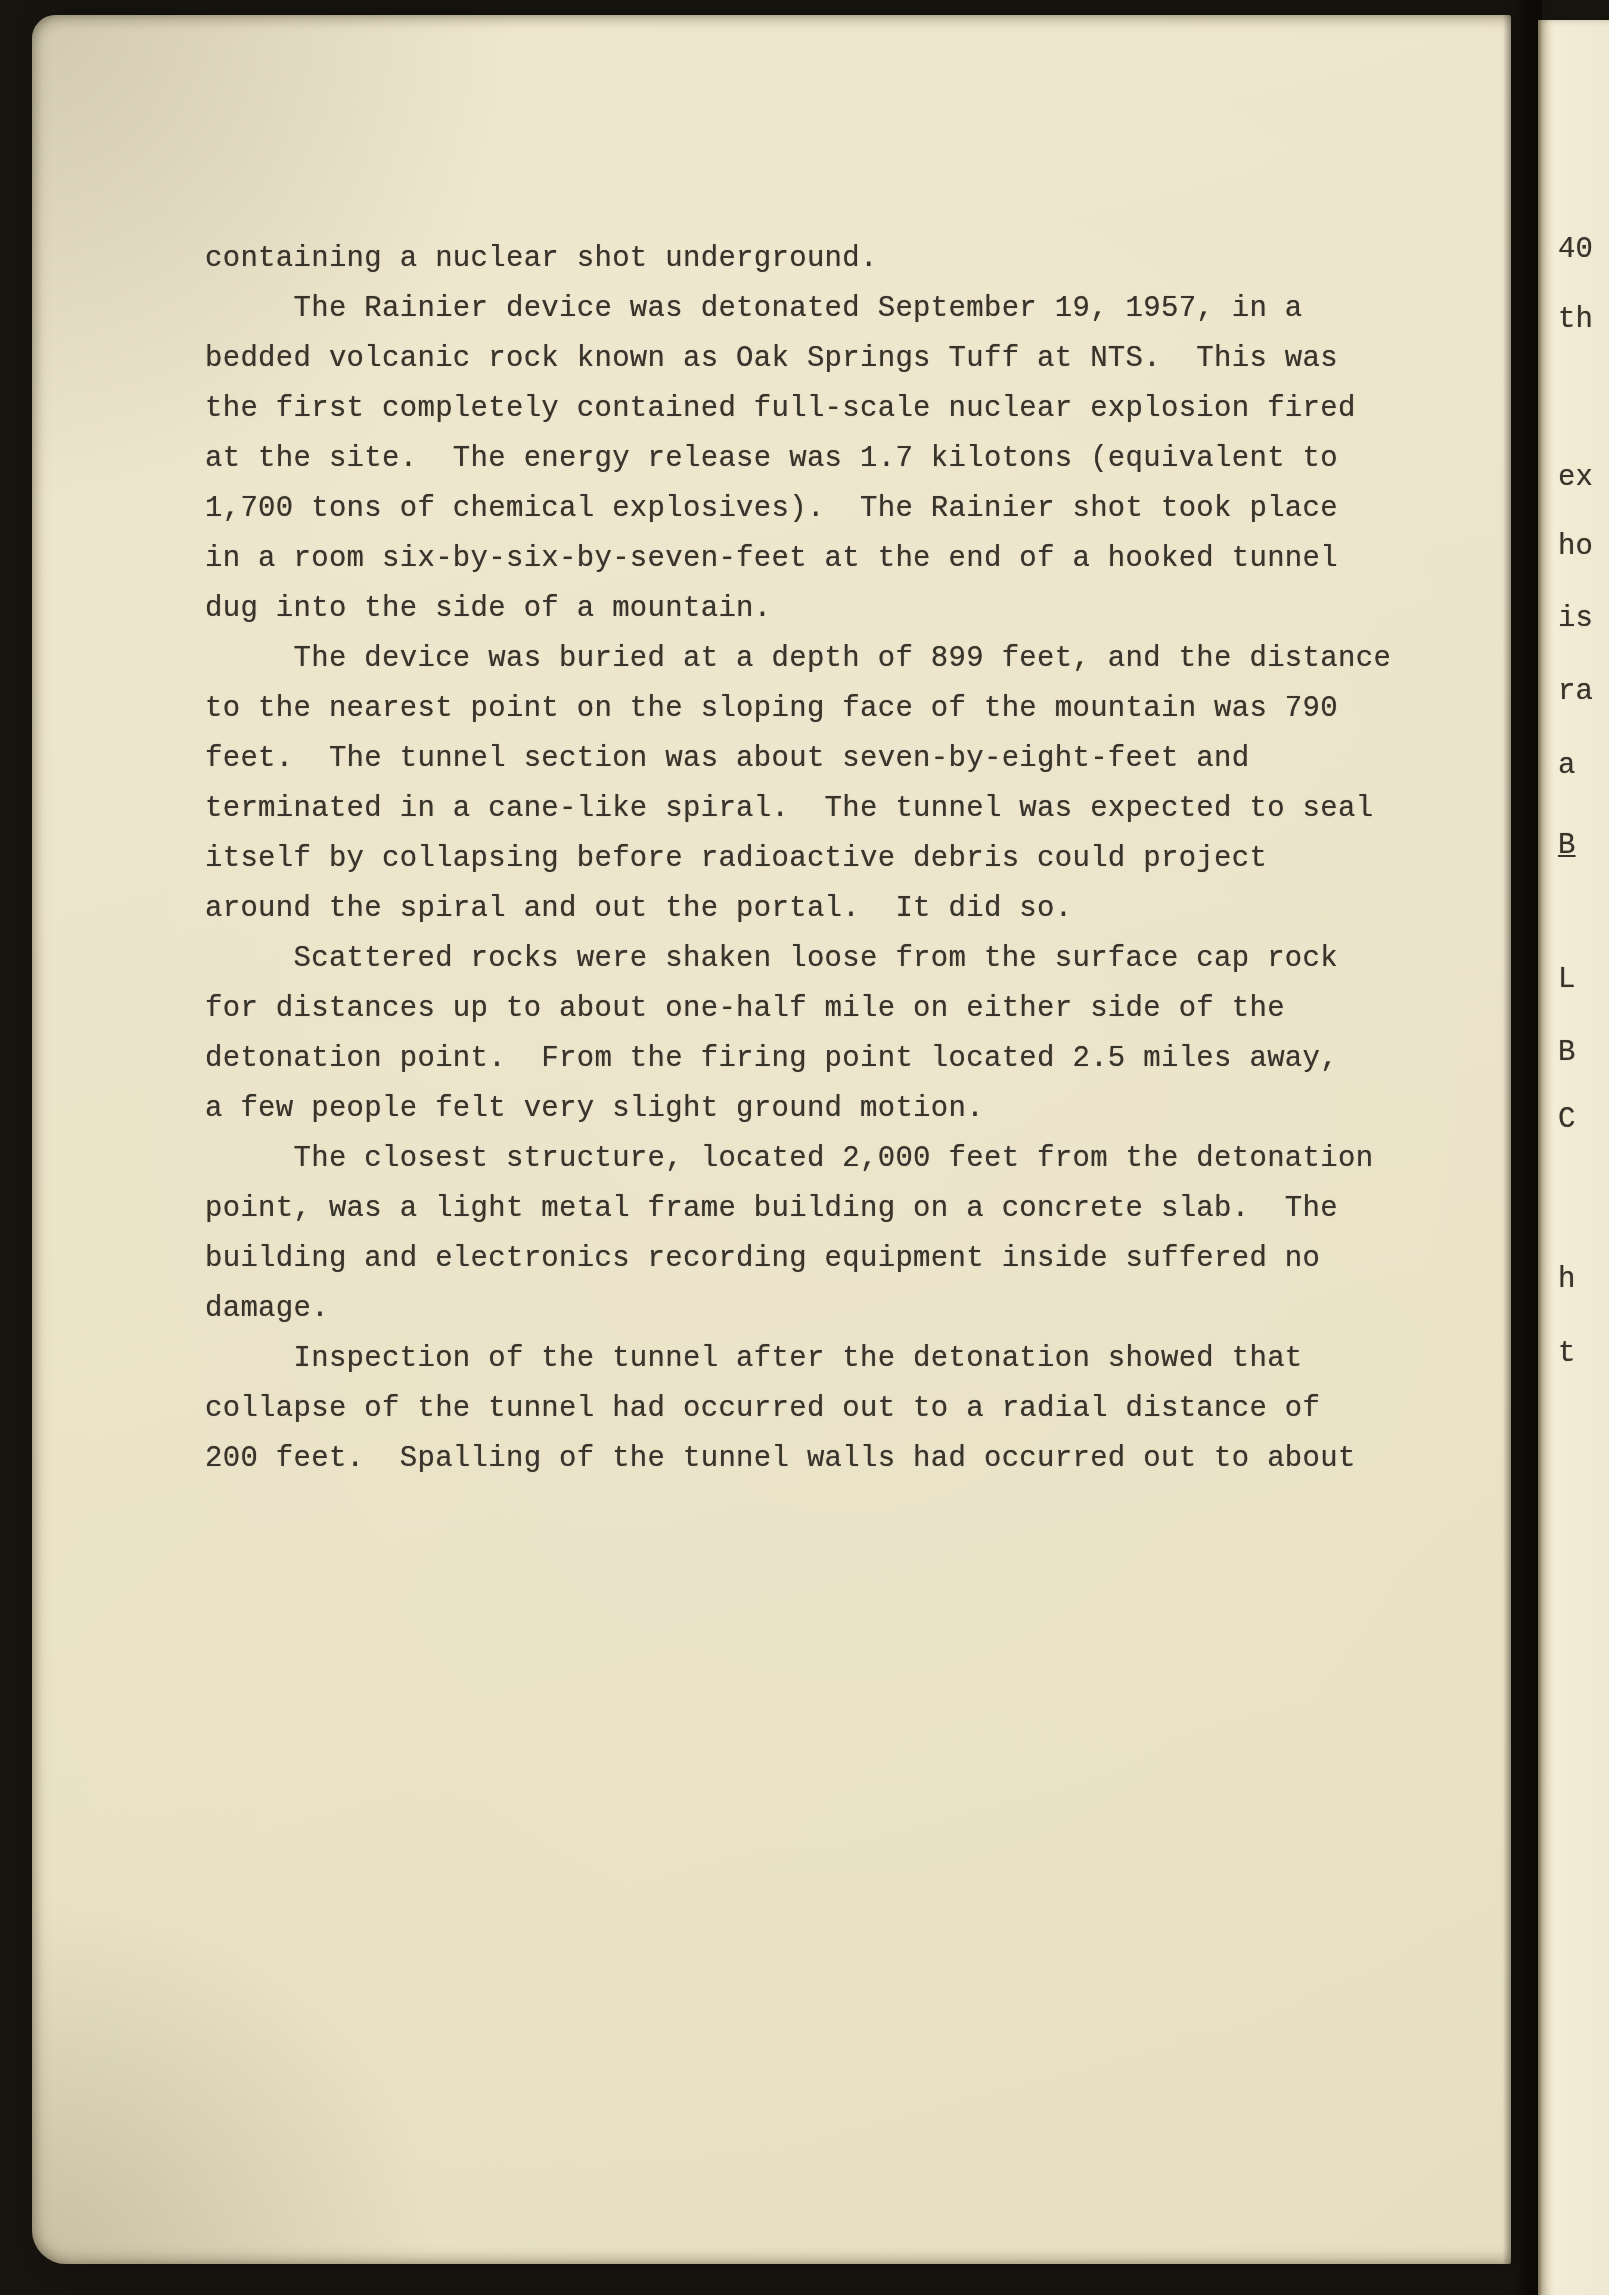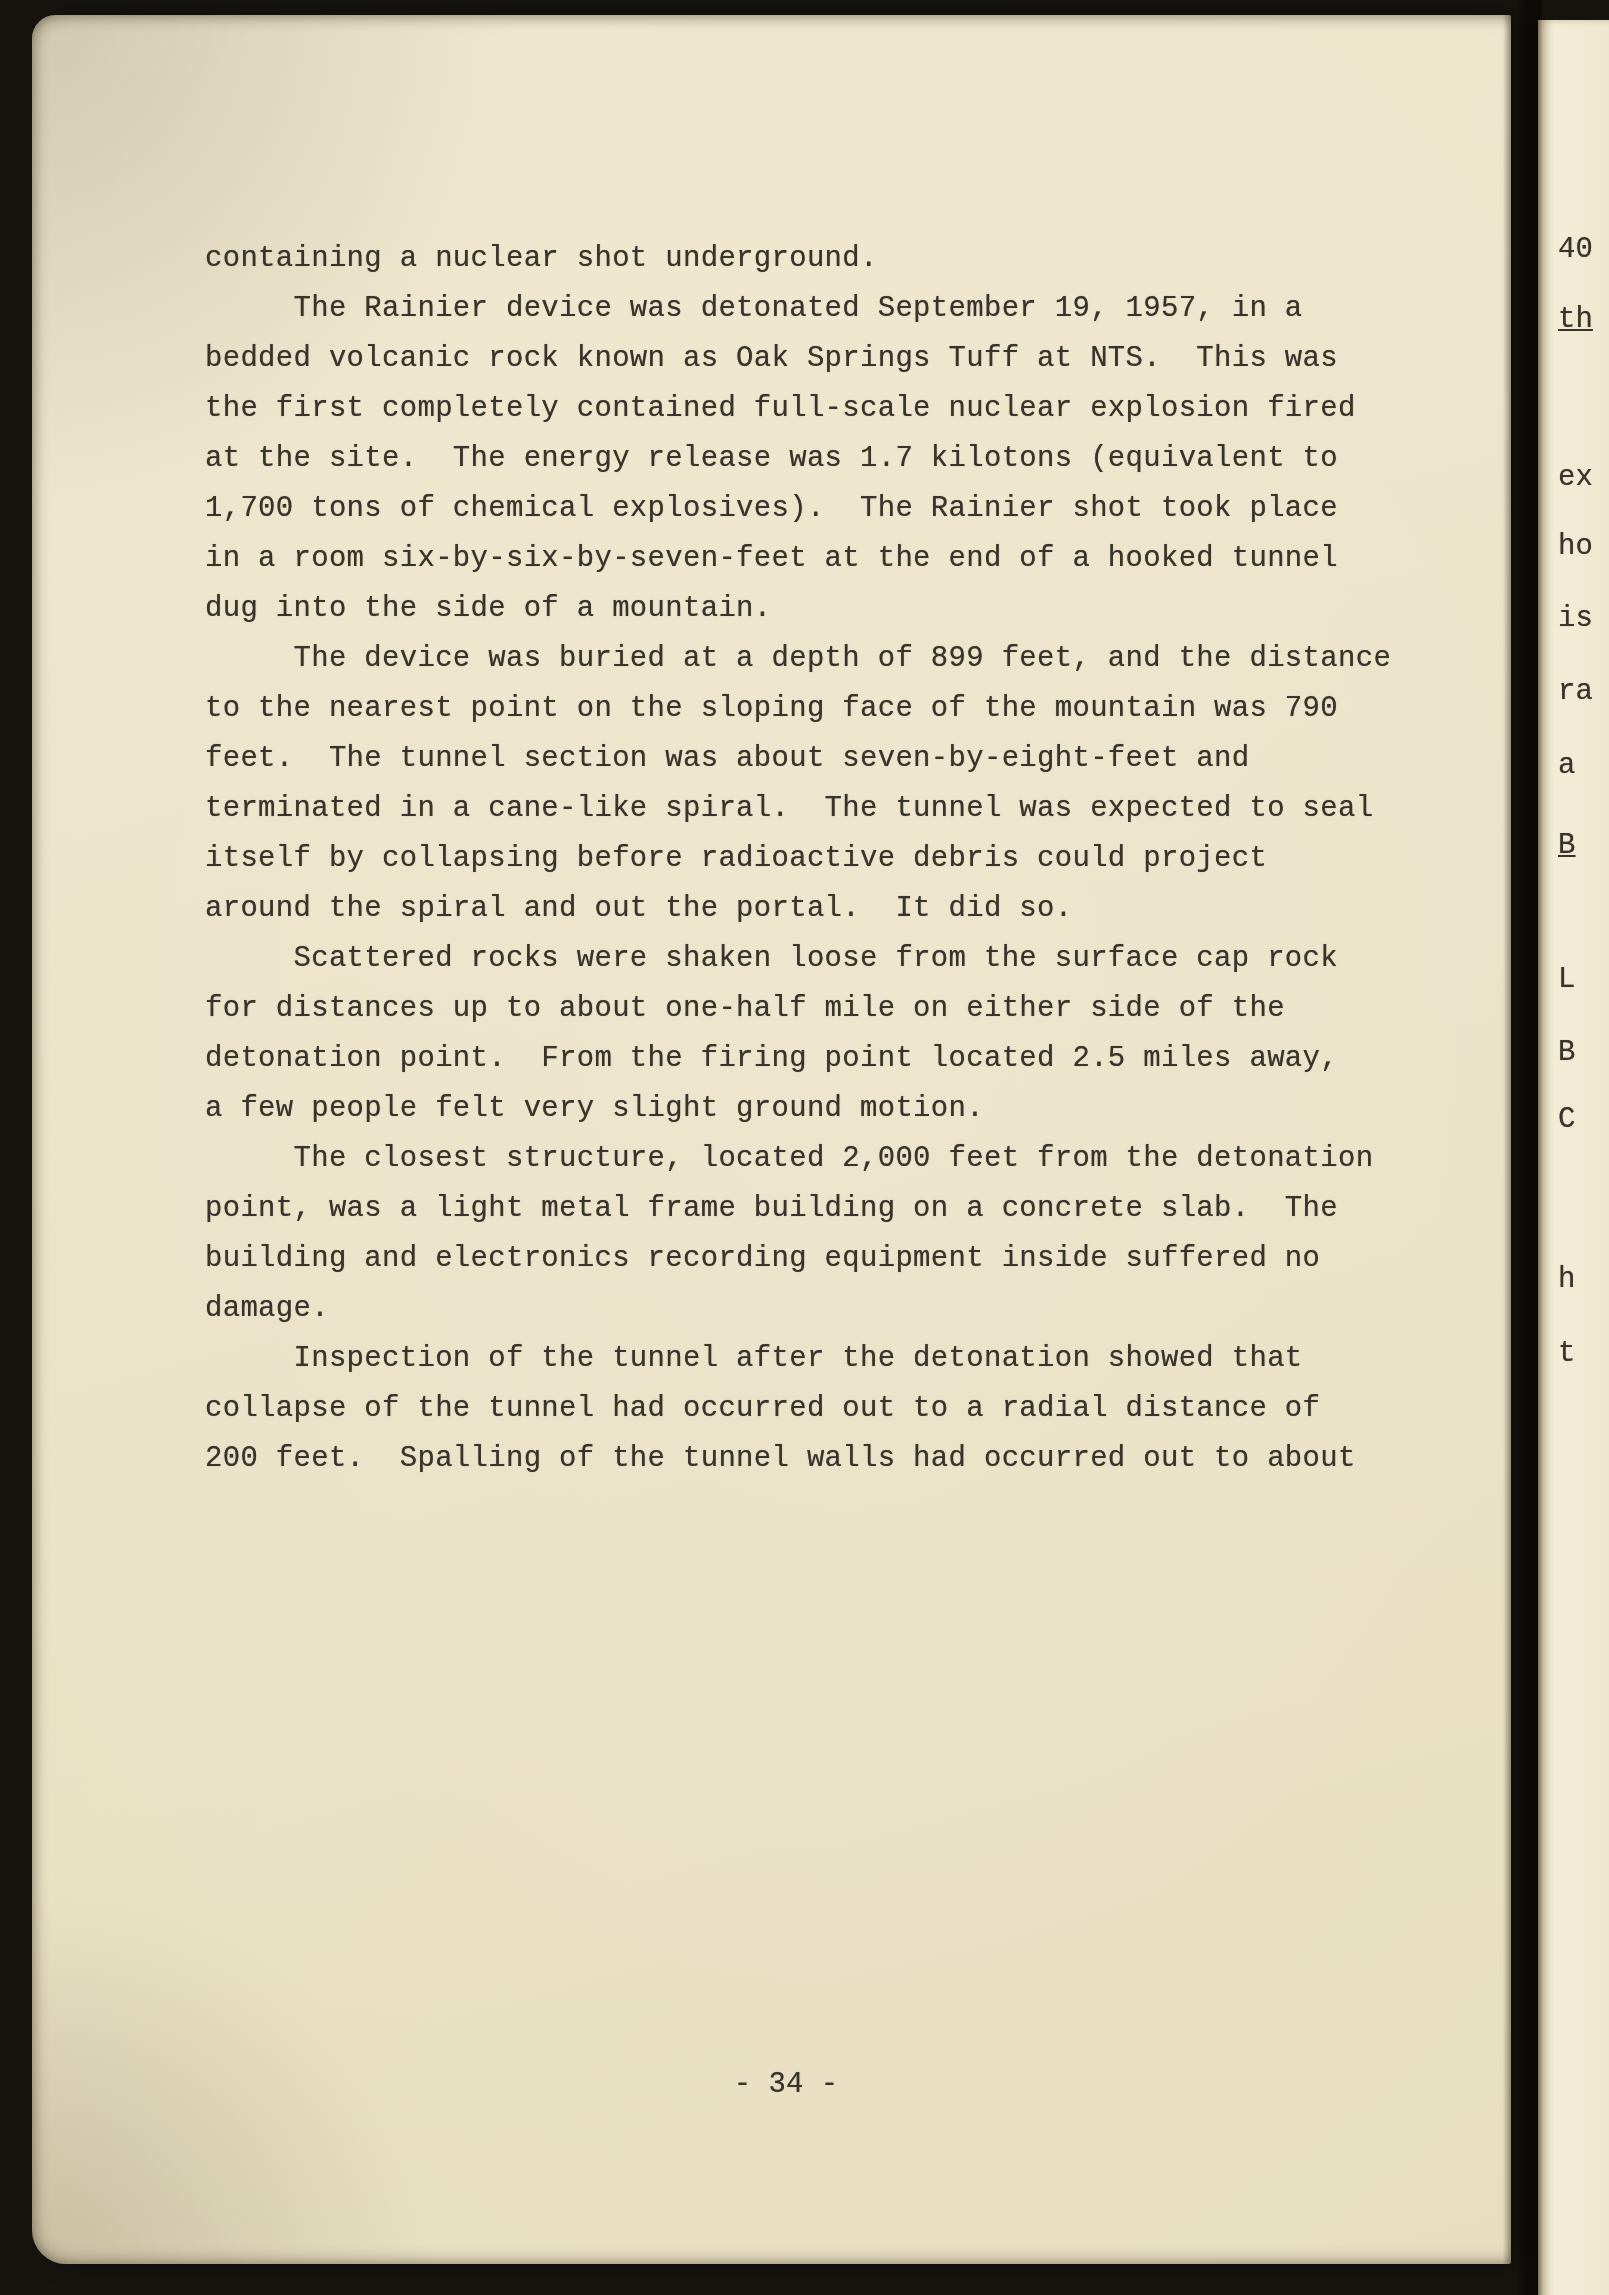--- a/index.html
+++ b/index.html
@@ -124,28 +124,27 @@
 for distances up to about one-half mile on either side of the
 detonation point.  From the firing point located 2.5 miles away,
 a few people felt very slight ground motion.
      The closest structure, located 2,000 feet from the detonation
 point, was a light metal frame building on a concrete slab.  The
 building and electronics recording equipment inside suffered no
 damage.
      Inspection of the tunnel after the detonation showed that
 collapse of the tunnel had occurred out to a radial distance of
 200 feet.  Spalling of the tunnel walls had occurred out to about</div>
-  <div class="page-number">- 34 -</div>
 </div>
 
 <div class="gutter"></div>
 
 <div class="page-right">
   <span class="fragment" style="top: 213px;">40</span>
-  <span class="fragment" style="top: 283px; text-decoration: underline;">th</span>
+  <span class="fragment" style="top: 283px;">th</span>
   <span class="fragment" style="top: 441px;">ex</span>
   <span class="fragment" style="top: 510px;">ho</span>
   <span class="fragment" style="top: 582px;">is</span>
   <span class="fragment" style="top: 655px;">ra</span>
   <span class="fragment" style="top: 729px;">a</span>
   <span class="fragment u" style="top: 809px;">B</span>
   <span class="fragment" style="top: 943px;">L</span>
   <span class="fragment" style="top: 1016px;">B</span>
   <span class="fragment" style="top: 1083px;">C</span>
   <span class="fragment" style="top: 1243px;">h</span>

